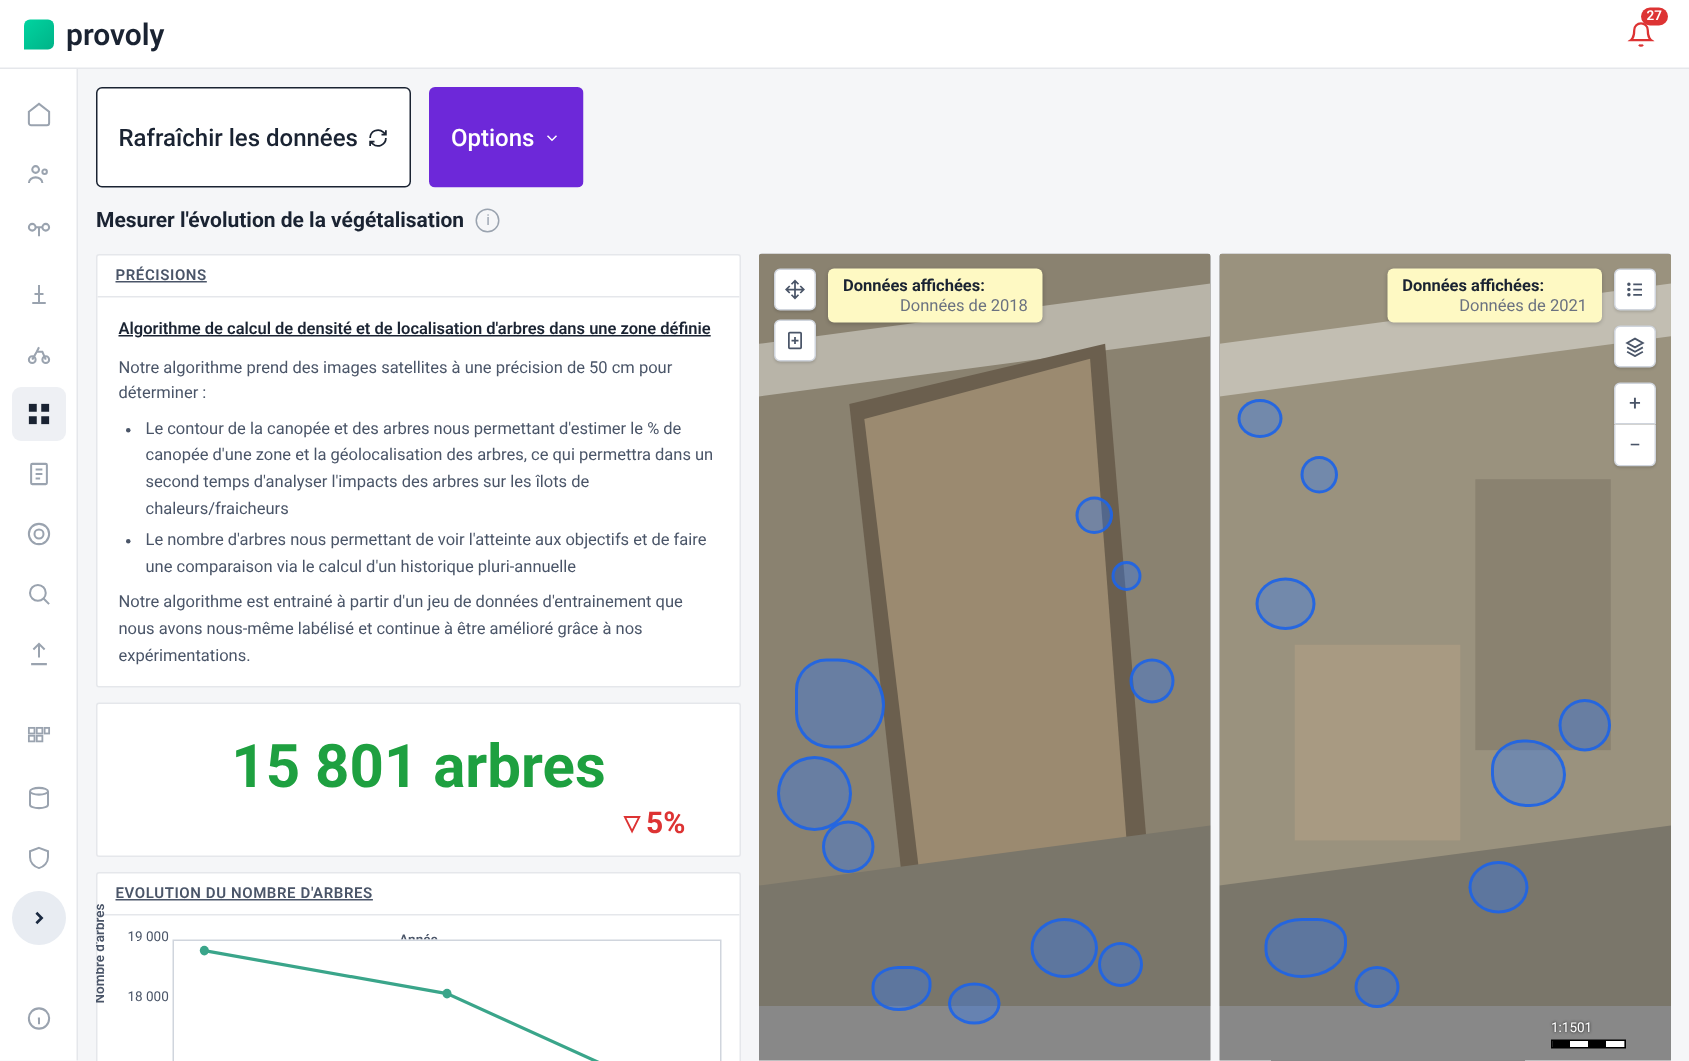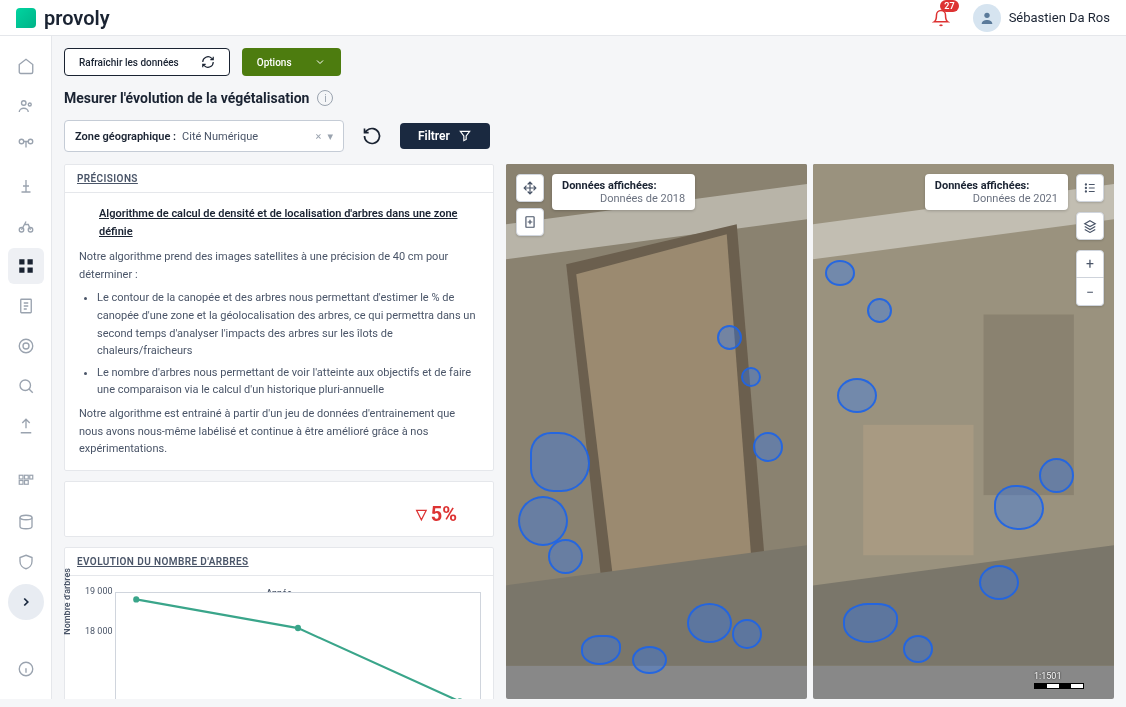--- a/index.html
+++ b/index.html
@@ -1,73 +1,73 @@
 <!DOCTYPE html>
 <html><head>
 <meta charset="utf-8">
 <style>
 * { box-sizing: border-box; margin: 0; padding: 0; }
 body { font-family: -apple-system, BlinkMacSystemFont, "Segoe UI", Roboto, sans-serif; background: #f5f6f8; color: #1a2332; width: 1126px; height: 707px; overflow: hidden; }
-.topbar { height: 36px; background: #fff; border-bottom: 1px solid #e5e7eb; display: flex; align-items: center; padding: 0 16px; justify-content: space-between; }
+.topbar { height: 46px; background: #fff; border-bottom: 1px solid #e5e7eb; display: flex; align-items: center; padding: 0 16px; justify-content: space-between; }
 .logo { display: flex; align-items: center; gap: 8px; }
 .logo-mark { width: 20px; height: 20px; background: linear-gradient(135deg,#00d4a0,#00b388); border-radius: 4px 4px 4px 0; }
 .logo-text { font-size: 20px; font-weight: 600; color: #1a2332; }
 .topbar-right { display: flex; align-items: center; gap: 16px; }
 .bell { position: relative; width: 32px; height: 32px; display: flex; align-items: center; justify-content: center; color: #d33; cursor: pointer; }
 .bell-badge { position: absolute; top: -2px; right: -2px; background: #d33; color: #fff; font-size: 9px; font-weight: 600; border-radius: 8px; padding: 1px 4px; min-width: 14px; text-align: center; }
 .user { display: flex; align-items: center; gap: 8px; font-size: 13px; cursor:pointer;}
 .avatar { width: 28px; height: 28px; border-radius: 50%; background: #d6e4f0; display: flex; align-items: center; justify-content: center; }
 .app { display: flex; height: calc(100% - 44px); }
 .sidebar { width: 52px; background: #fff; border-right: 1px solid #e5e7eb; display: flex; flex-direction: column; align-items: center; padding: 12px 0; gap: 4px; }
 .side-item { width: 36px; height: 36px; display: flex; align-items: center; justify-content: center; color: #9aa3af; border-radius: 6px; cursor: pointer; }
 .side-item.active { background: #eef0f4; color: #1a2332; }
 .side-item.expand { background: #e8ecf2; border-radius: 50%; }
 .side-spacer { flex: 1; }
 .main { flex: 1; padding: 12px 12px 0 12px; overflow: hidden; display: flex; flex-direction: column; }
 .toolbar { display: flex; gap: 12px; margin-bottom: 14px; }
-.btn { display: inline-flex; align-items: center; gap: 22px; padding: 6px 14px; border-radius: 4px; font-size: 10px; font-weight: 500; cursor: pointer; border: 1px solid transparent; }
+.btn { display: inline-flex; align-items: center; gap: 6px; padding: 23px 14px; border-radius: 4px; font-size: 16px; font-weight: 500; cursor: pointer; border: 1px solid transparent; }
 .btn-outline { border-color: #1a2332; color: #1a2332; background: #fff; }
-.btn-primary { background: #4d7c0f; color: #fff; }
+.btn-primary { background: #6d28d9; color: #fff; }
 .title-row { display: flex; align-items: center; gap: 8px; margin-bottom: 14px; }
 h1 { font-size: 14px; font-weight: 700; }
 .info-icon { width: 16px; height: 16px; border: 1px solid #9aa3af; border-radius: 50%; display: flex; align-items: center; justify-content: center; font-size: 10px; color: #9aa3af; }
 .filter-row { display: flex; gap: 12px; align-items: center; margin-bottom: 12px; }
 .zone-select { display: flex; align-items: center; border: 1px solid #c5ccd6; border-radius: 4px; background: #fff; height: 32px; padding: 0 10px; min-width: 280px; font-size: 11px; }
 .zone-select .label { font-weight: 600; margin-right: 6px; }
 .zone-select .value { color: #4a5568; flex: 1; }
 .zone-select .clear { color: #9aa3af; margin-right: 6px; cursor:pointer;}
 .zone-select .chev { color: #9aa3af; }
 .reset-btn { width: 32px; height: 32px; display: flex; align-items: center; justify-content: center; color: #1a2332; cursor:pointer; }
 .filter-btn { background: #1a2940; color: #fff; padding: 6px 18px; border-radius: 4px; display: flex; align-items: center; gap: 8px; font-size: 12px; font-weight: 600; cursor:pointer;}
 .content { display: flex; gap: 12px; flex: 1; overflow: hidden; }
 .col-left { width: 430px; display: flex; flex-direction: column; gap: 0; overflow-y:auto;}
 .panel { background: #fff; border: 1px solid #e5e7eb; border-radius: 2px; margin-bottom: 10px; }
 .panel-head { font-size: 10px; font-weight: 600; letter-spacing: 0.4px; color: #4a5568; padding: 8px 12px; border-bottom: 1px solid #e5e7eb; text-transform: uppercase; text-decoration: underline; }
 .panel-body { padding: 12px 14px; font-size: 11px; line-height: 1.6; color: #4a5568; }
-.panel-body .subtitle { font-weight: 600; text-decoration: underline; display: block; margin-bottom: 8px; color: #1a2332; margin-left: 20px;}
+.panel-body .subtitle { font-weight: 600; text-decoration: underline; display: block; margin-bottom: 8px; color: #1a2332;}
 .panel-body ul { padding-left: 18px; margin: 6px 0; }
 .panel-body li { margin-bottom: 4px; }
 .tendance-body { text-align: center; padding: 18px 0 10px; }
 .tree-count { font-size: 40px; font-weight: 700; color: #1ea040; }
 .tree-delta { font-size: 20px; font-weight: 700; color: #d33; display: flex; align-items: center; justify-content: flex-end; gap: 4px; padding-right: 36px; margin-top: 2px;}
 .tree-delta .tri { font-size: 14px; }
 .chart-wrap { padding: 10px 6px 0 6px; }
 .chart { position: relative; height: 150px; }
 .chart .ylabel { position: absolute; left: -4px; top: 50%; transform: rotate(-90deg) translateX(50%); transform-origin: left; font-size: 9px; font-weight:600; color: #4a5568; white-space: nowrap; }
 .chart .xlabel { text-align: center; font-size: 9px; font-weight:600; color: #4a5568; margin-top: 2px;}
 .chart-plot { position: absolute; left: 44px; right: 6px; top: 4px; bottom: 26px; border: 1px solid #d0d5dd; background: #fff; }
 .chart-tick-y { position: absolute; left: 14px; font-size: 9px; color: #4a5568; transform: translateY(-50%); }
 .chart-line { stroke: #3aa58a; stroke-width: 2; fill: none; }
 .chart-dot { fill: #3aa58a; }
 .col-right { flex: 1; display: flex; flex-direction: column; min-width:0;}
 .map-head { font-size: 10px; font-weight: 600; letter-spacing: 0.4px; color: #4a5568; padding: 0 0 6px 2px; text-transform: uppercase; }
 .maps { flex: 1; display: flex; gap: 6px; position:relative; }
 .map { flex: 1; background: #888; position: relative; overflow: hidden; border-radius: 2px; }
 .map-bg { position: absolute; inset: 0; }
-.map-label { position: absolute; top: 10px; left: 46px; background: #ffffff; padding: 5px 10px; border-radius: 4px; font-size: 11px; box-shadow: 0 1px 3px rgba(0,0,0,0.2); }
+.map-label { position: absolute; top: 10px; left: 46px; background: #fef9c3; padding: 5px 10px; border-radius: 4px; font-size: 11px; box-shadow: 0 1px 3px rgba(0,0,0,0.2); }
 .map-label .t1 { font-weight: 700; color: #1a2332; }
 .map-label .t2 { color: #6b7280; padding-left: 38px; }
 .map.right .map-label { left: auto; right: 46px; }
 .map-ctrl { position: absolute; width: 28px; height: 28px; background: #fff; border: 1px solid #d0d5dd; border-radius: 4px; display: flex; align-items: center; justify-content: center; font-size: 14px; color: #4a5568; box-shadow: 0 1px 2px rgba(0,0,0,0.15); cursor:pointer;}
 .map-ctrl-stack { position: absolute; display:flex; flex-direction:column; }
 .map-ctrl-stack .map-ctrl { position: static; border-radius:0; border-top:none;}
 .map-ctrl-stack .map-ctrl:first-child { border-top:1px solid #d0d5dd; border-radius:4px 4px 0 0;}
 .map-ctrl-stack .map-ctrl:last-child { border-radius:0 0 4px 4px;}
 .map-scale { position: absolute; bottom: 10px; right: 30px; color:#fff; font-size:9px; text-shadow:0 0 2px #000;}
 .map-scale .bar{ width:50px; height:6px; background:linear-gradient(to right,#000 0 25%,#fff 25% 50%,#000 50% 75%,#fff 75% 100%); border:1px solid #000; margin-top:2px;}
@@ -82,29 +82,20 @@
     <span class="logo-text">provoly</span>
   </div>
   <div class="topbar-right">
     <div class="bell">
       <svg width="18" height="18" viewBox="0 0 24 24" fill="none" stroke="currentColor" stroke-width="2">
           <path d="M18 8a6 6 0 0 0-12 0c0 7-3 9-3 9h18s-3-2-3-9"></path>
           <path d="M13.7 21a2 2 0 0 1-3.4 0"></path>
         </svg>
       <span class="bell-badge">27</span>
     </div>
-    <div class="user">
-      <span class="avatar">
-        <svg width="16" height="16" viewBox="0 0 24 24" fill="#5a7a9a">
-            <circle cx="12" cy="8" r="4"></circle>
-            <path d="M4 21c0-4 4-6 8-6s8 2 8 6"></path>
-          </svg>
-      </span>
-      <span>Sébastien Da Ros</span>
-    </div>
   </div>
 </div>
 
 <div class="app">
   <div class="sidebar">
     <div class="side-item">
         <svg width="18" height="18" viewBox="0 0 24 24" fill="none" stroke="currentColor" stroke-width="1.8">
           <path d="M3 10l9-7 9 7v10a2 2 0 0 1-2 2H5a2 2 0 0 1-2-2z"></path>
         </svg>
       </div>
@@ -214,57 +205,39 @@
             <path d="M6 9l6 6 6-6"></path>
           </svg>
       </div>
     </div>
 
     <div class="title-row">
       <h1>Mesurer l'évolution de la végétalisation</h1>
       <span class="info-icon">i</span>
     </div>
 
-    <div class="filter-row">
-      <div class="zone-select">
-        <span class="label">Zone géographique :</span>
-        <span class="value">Cité Numérique</span>
-        <span class="clear">×</span>
-        <span class="chev">▾</span>
-      </div>
-      <div class="reset-btn">
-        <svg width="20" height="20" viewBox="0 0 24 24" fill="none" stroke="currentColor" stroke-width="2">
-            <path d="M3 12a9 9 0 1 0 3-6.7L3 8M3 3v5h5"></path>
-          </svg>
-      </div>
-      <div class="filter-btn">
-        <span>Filtrer</span>
-        <svg width="14" height="14" viewBox="0 0 24 24" fill="none" stroke="currentColor" stroke-width="2">
-            <path d="M4 4h16l-6 8v6l-4 2v-8z"></path>
-          </svg>
-      </div>
-    </div>
 
     <div class="content">
       <div class="col-left">
         <div class="panel">
           <div class="panel-head">PRÉCISIONS</div>
           <div class="panel-body">
             <span class="subtitle">Algorithme de calcul de densité et de localisation d'arbres dans une zone définie</span>
-            <p>Notre algorithme prend des images satellites à une précision de 40 cm pour déterminer :</p>
+            <p>Notre algorithme prend des images satellites à une précision de 50 cm pour déterminer :</p>
             <ul>
               <li>Le contour de la canopée et des arbres nous permettant d'estimer le % de canopée d'une zone et la géolocalisation des arbres, ce qui permettra dans un second temps d'analyser l'impacts des arbres sur les îlots de chaleurs/fraicheurs</li>
               <li>Le nombre d'arbres nous permettant de voir l'atteinte aux objectifs et de faire une comparaison via le calcul d'un historique pluri-annuelle</li>
             </ul>
             <p>Notre algorithme est entrainé à partir d'un jeu de données d'entrainement que nous avons nous-même labélisé et continue à être amélioré grâce à nos expérimentations.</p>
           </div>
         </div>
 
         <div class="panel">
           <div class="tendance-body">
+            <div class="tree-count">15 801 arbres</div>
             <div class="tree-delta">
               <span class="tri">▽</span>
               <span>5%</span>
             </div>
           </div>
         </div>
 
         <div class="panel">
           <div class="panel-head">EVOLUTION DU NOMBRE D'ARBRES</div>
           <div class="chart-wrap">

